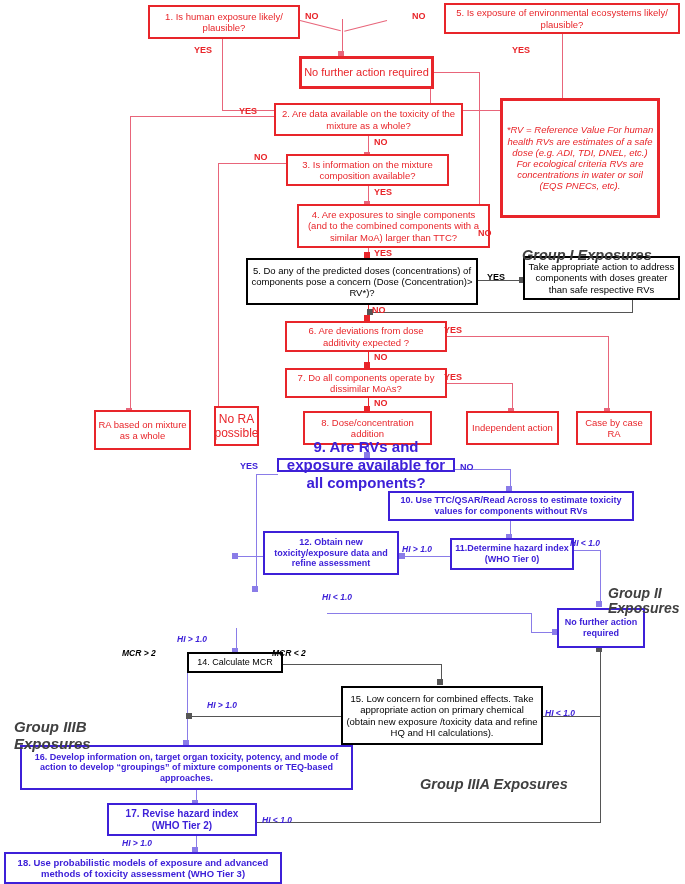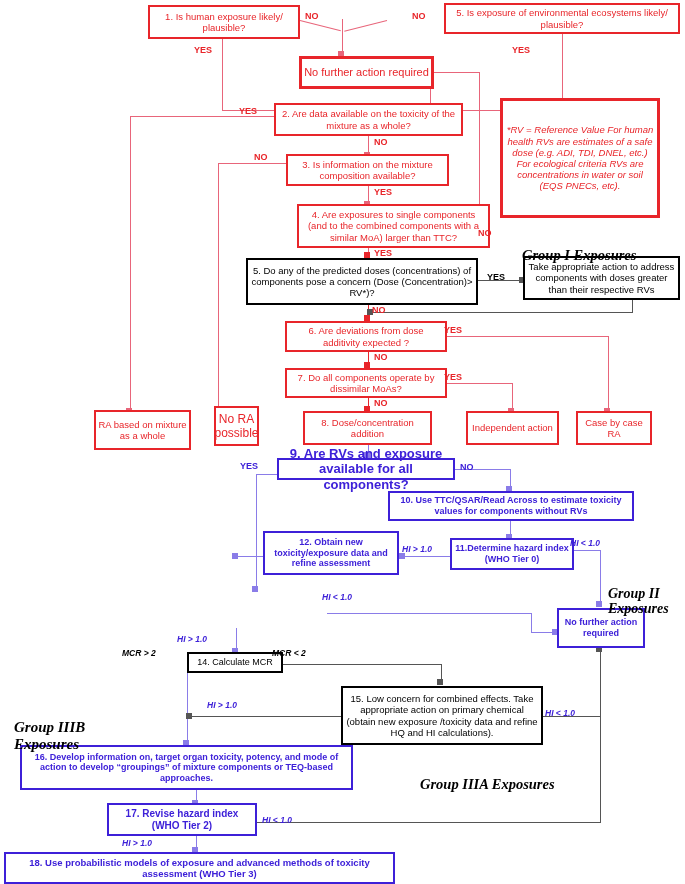--- a/index.html
+++ b/index.html
@@ -20,23 +20,23 @@
     z-index:5;
   }
   .node span{display:block;padding:0 2px;}
   
   .red{border:2.5px solid #e8252a;color:#e8252a;}
   .blue{border:2.2px solid #3d20d8;color:#3d20d8;font-weight:bold;}
   .black{border:2.2px solid #000000;color:#000000;}
   
   .group-label{
     position:absolute;
-    color:#000000;
+    color:#404040;
     font-style:italic;font-weight:bold;
-    font-family:Liberation Serif, serif;
+    font-family:Liberation Sans, sans-serif;
     z-index:6;white-space:pre-line;line-height:1.12;
   }
   
   .elabel{
     position:absolute;
     font-weight:bold;
     z-index:7;white-space:nowrap;
     background:transparent;
   }
   .elabel.red{color:#e8252a;border:none;}
@@ -211,21 +211,21 @@
 
   <div class="group-label" style="left:522px;top:231px;font-size:14.5px;">
     <span>Group I Exposures</span>
   </div>
 
   <div class="node black" style="left:246px;top:258px;width:232px;height:47px;font-size:9.5px;">
     <span>5. Do any of the predicted doses (concentrations) of components pose a concern (Dose  (Concentration)&gt; RV*)?</span>
   </div>
 
   <div class="node black" style="left:523px;top:256px;width:157px;height:44px;font-size:9.5px;">
-    <span>Take appropriate action to address components with doses greater than their respective RVs</span>
+    <span>Take appropriate action to address components with doses greater than safe respective RVs</span>
   </div>
 
   <div class="node red" style="left:285px;top:321px;width:162px;height:31px;font-size:9.5px;">
     <span>6. Are deviations from dose additivity expected ?</span>
   </div>
 
   <div class="node red" style="left:285px;top:368px;width:162px;height:30px;font-size:9.5px;">
     <span>7. Do all components operate by dissimilar MoAs?</span>
   </div>
 
@@ -242,21 +242,21 @@
   </div>
 
   <div class="node red" style="left:466px;top:411px;width:93px;height:34px;font-size:9.5px;">
     <span>Independent action</span>
   </div>
 
   <div class="node red" style="left:576px;top:411px;width:76px;height:34px;font-size:9.5px;">
     <span>Case by case RA</span>
   </div>
 
-  <div class="node blue" style="left:277px;top:458px;width:178px;height:22px;font-size:13px;">
+  <div class="node blue" style="left:277px;top:458px;width:178px;height:14px;font-size:15px;">
     <span>9. Are RVs and exposure available for all components?</span>
   </div>
 
   <div class="node blue" style="left:388px;top:491px;width:246px;height:30px;font-size:9px;">
     <span>10. Use TTC/QSAR/Read Across to estimate toxicity values for components without RVs</span>
   </div>
 
   <div class="node blue" style="left:450px;top:538px;width:124px;height:32px;font-size:9px;">
     <span>11.Determine hazard index (WHO Tier 0)</span>
   </div>
@@ -293,21 +293,21 @@
   </div>
 
   <div class="node blue" style="left:20px;top:745px;width:333px;height:45px;font-size:9px;">
     <span>16. Develop information on, target organ toxicity, potency, and mode of action to develop “groupings” of mixture components or TEQ-based approaches.</span>
   </div>
 
   <div class="node blue" style="left:107px;top:803px;width:150px;height:33px;font-size:10px;">
     <span>17. Revise hazard index (WHO Tier 2)</span>
   </div>
 
-  <div class="node blue" style="left:4px;top:852px;width:391px;height:32px;font-size:9.5px;">
+  <div class="node blue" style="left:4px;top:852px;width:278px;height:32px;font-size:9.5px;">
     <span>18. Use probabilistic models of exposure and advanced methods of toxicity assessment (WHO Tier 3)</span>
   </div>
 
   <div class="elabel red" style="left:305px;top:11px;font-size:9px;"><span>NO</span></div>
   <div class="elabel red" style="left:412px;top:11px;font-size:9px;"><span>NO</span></div>
   <div class="elabel red" style="left:194px;top:45px;font-size:9px;"><span>YES</span></div>
   <div class="elabel red" style="left:512px;top:45px;font-size:9px;"><span>YES</span></div>
   <div class="elabel red" style="left:239px;top:106px;font-size:9px;"><span>YES</span></div>
   <div class="elabel red" style="left:374px;top:137px;font-size:9px;"><span>NO</span></div>
   <div class="elabel red" style="left:254px;top:152px;font-size:9px;"><span>NO</span></div>

